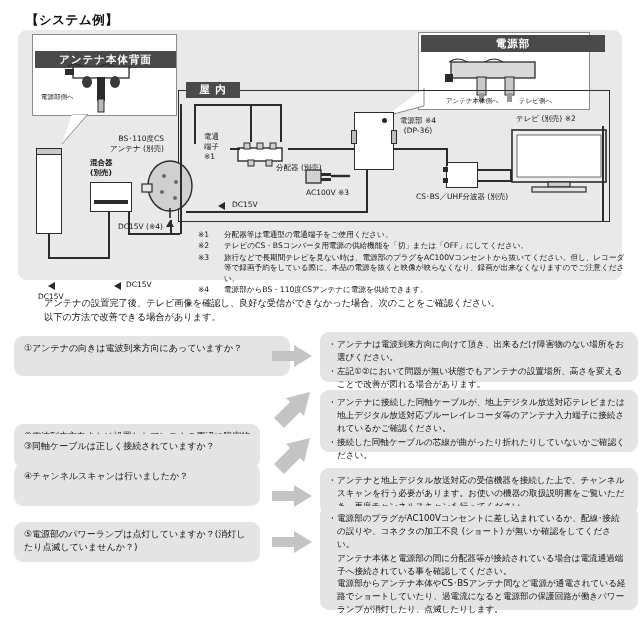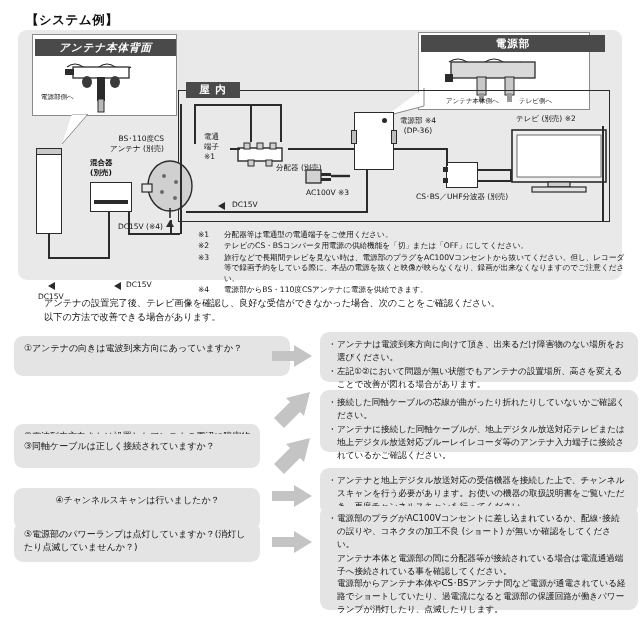--- a/index.html
+++ b/index.html
@@ -104,21 +104,21 @@
 </head>
 <body>
 
 <div id="page">
 
   <div class="section-title">【システム例】</div>
 
   <div class="diagram">
 
     <div class="callout" style="left:14px; top:4px; width:145px; height:82px;">
-      <div class="darkbar" style="left:2px; top:4px; width:141px; height:17px;font-style:italic;">アンテナ本体背面</div>
+      <div class="darkbar" style="left:2px; top:16px; width:141px; height:17px;">アンテナ本体背面</div>
 
       <svg width="141" height="60" style="position:absolute;left:2px;top:20px;">
         <path d="M32 12 q8 -6 16 0 q8 6 16 0 q8 -6 16 0 q8 6 16 0" stroke="#2b2b2b" fill="none" stroke-width="1.2"></path>
         <rect x="38" y="12" width="56" height="11" fill="#fff" stroke="#2b2b2b" stroke-width="1.3"></rect>
         <rect x="30" y="14" width="9" height="6" fill="#2b2b2b"></rect>
         <ellipse cx="52" cy="27" rx="5" ry="6" fill="#3a3a3a"></ellipse>
         <ellipse cx="80" cy="27" rx="5" ry="6" fill="#3a3a3a"></ellipse>
         <rect x="62" y="22" width="8" height="24" fill="#2b2b2b"></rect>
         <rect x="63" y="44" width="6" height="13" fill="#b9b9b9" stroke="#2b2b2b" stroke-width="1"></rect>
       </svg>
@@ -277,21 +277,21 @@
   <div class="intro">
     <div>アンテナの設置完了後、テレビ画像を確認し、良好な受信ができなかった場合、次のことをご確認ください。</div>
     <div>以下の方法で改善できる場合があります。</div>
   </div>
 
   <div class="qa">
 
     <div class="qbox" style="left:6px; top:4px; width:276px; height:40px;">①アンテナの向きは電波到来方向にあっていますか？</div>
     <div class="qbox" style="left:6px; top:52px; width:246px; height:44px;margin-top:40px;">②電波到来方向または設置したアンテナの周辺に障害物はありませんか？</div>
     <div class="qbox" style="left:6px; top:102px; width:246px; height:28px;">③同軸ケーブルは正しく接続されていますか？</div>
-    <div class="qbox" style="left:6px; top:156px; width:246px; height:42px;text-align:center;">④チャンネルスキャンは行いましたか？</div>
+    <div class="qbox" style="left:6px; top:132px; width:246px; height:42px;">④チャンネルスキャンは行いましたか？</div>
     <div class="qbox" style="left:6px; top:190px; width:246px; height:40px;">⑤電源部のパワーランプは点灯していますか？(消灯したり点滅していませんか？)</div>
 
     <svg class="fatarrow" width="46" height="26" style="left:262px; top:12px;">
       <path d="M2 7 L24 7 L24 1 L42 12 L24 23 L24 17 L2 17 Z" fill="#c4c4c4"></path>
     </svg>
     <svg class="fatarrow" width="46" height="44" style="left:262px; top:52px;">
       <path d="M4 40 L20 24 L16 20 L40 14 L34 38 L30 34 L14 50 Z" fill="#c4c4c4" transform="translate(0,-6)"></path>
     </svg>
     <svg class="fatarrow" width="46" height="44" style="left:262px; top:98px;">
       <path d="M4 40 L20 24 L16 20 L40 14 L34 38 L30 34 L14 50 Z" fill="#c4c4c4" transform="translate(0,-6)"></path>
@@ -305,22 +305,22 @@
 
     <div class="abox" style="left:312px; top:0px; width:318px; height:50px;">
       <ul>
         <li>アンテナは電波到来方向に向けて頂き、出来るだけ障害物のない場所をお選びください。</li>
         <li>左記①②において問題が無い状態でもアンテナの設置場所、高さを変えることで改善が図れる場合があります。</li>
       </ul>
     </div>
 
     <div class="abox" style="left:312px; top:58px; width:318px; height:62px;">
       <ul>
+        <li>アンテナに接続した同軸ケーブルが、地上デジタル放送対応テレビまたは地上デジタル放送対応ブルーレイレコーダ等のアンテナ入力端子に接続されているかご確認ください。</li>
         <li>接続した同軸ケーブルの芯線が曲がったり折れたりしていないかご確認ください。</li>
-        <li>アンテナに接続した同軸ケーブルが、地上デジタル放送対応テレビまたは地上デジタル放送対応ブルーレイレコーダ等のアンテナ入力端子に接続されているかご確認ください。</li>
       </ul>
     </div>
 
     <div class="abox" style="left:312px; top:136px; width:318px; height:46px;">
       <ul>
         <li>アンテナと地上デジタル放送対応の受信機器を接続した上で、チャンネルスキャンを行う必要があります。お使いの機器の取扱説明書をご覧いただき、再度チャンネルスキャンを行ってください。</li>
       </ul>
     </div>
 
     <div class="abox" style="left:312px; top:174px; width:318px; height:104px;">

